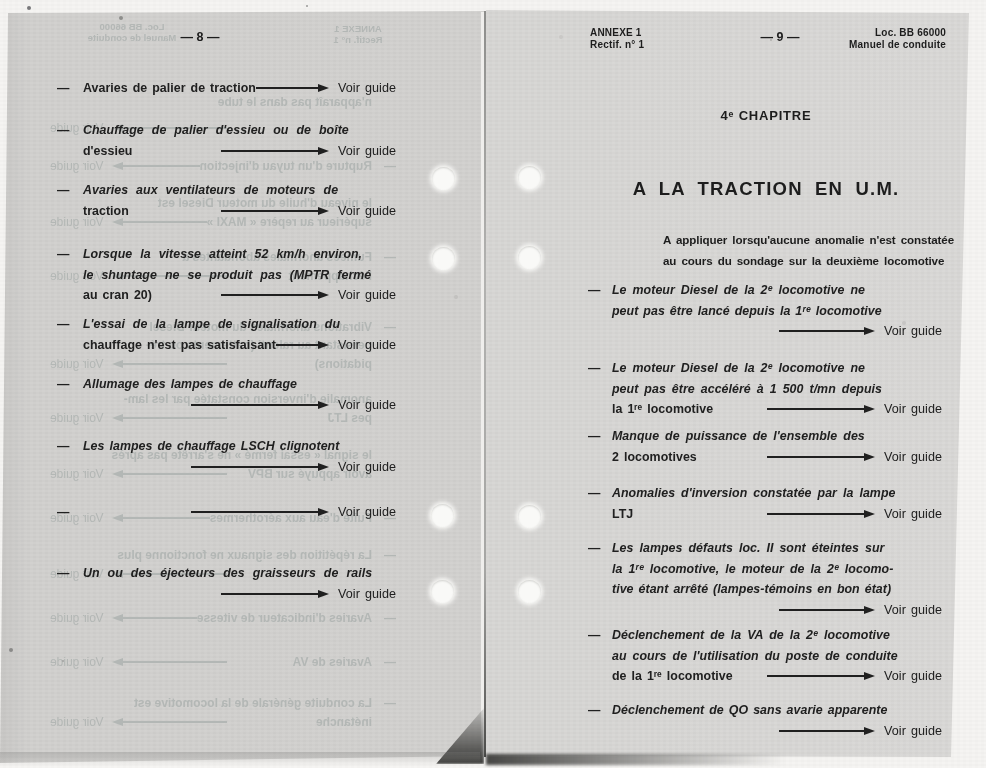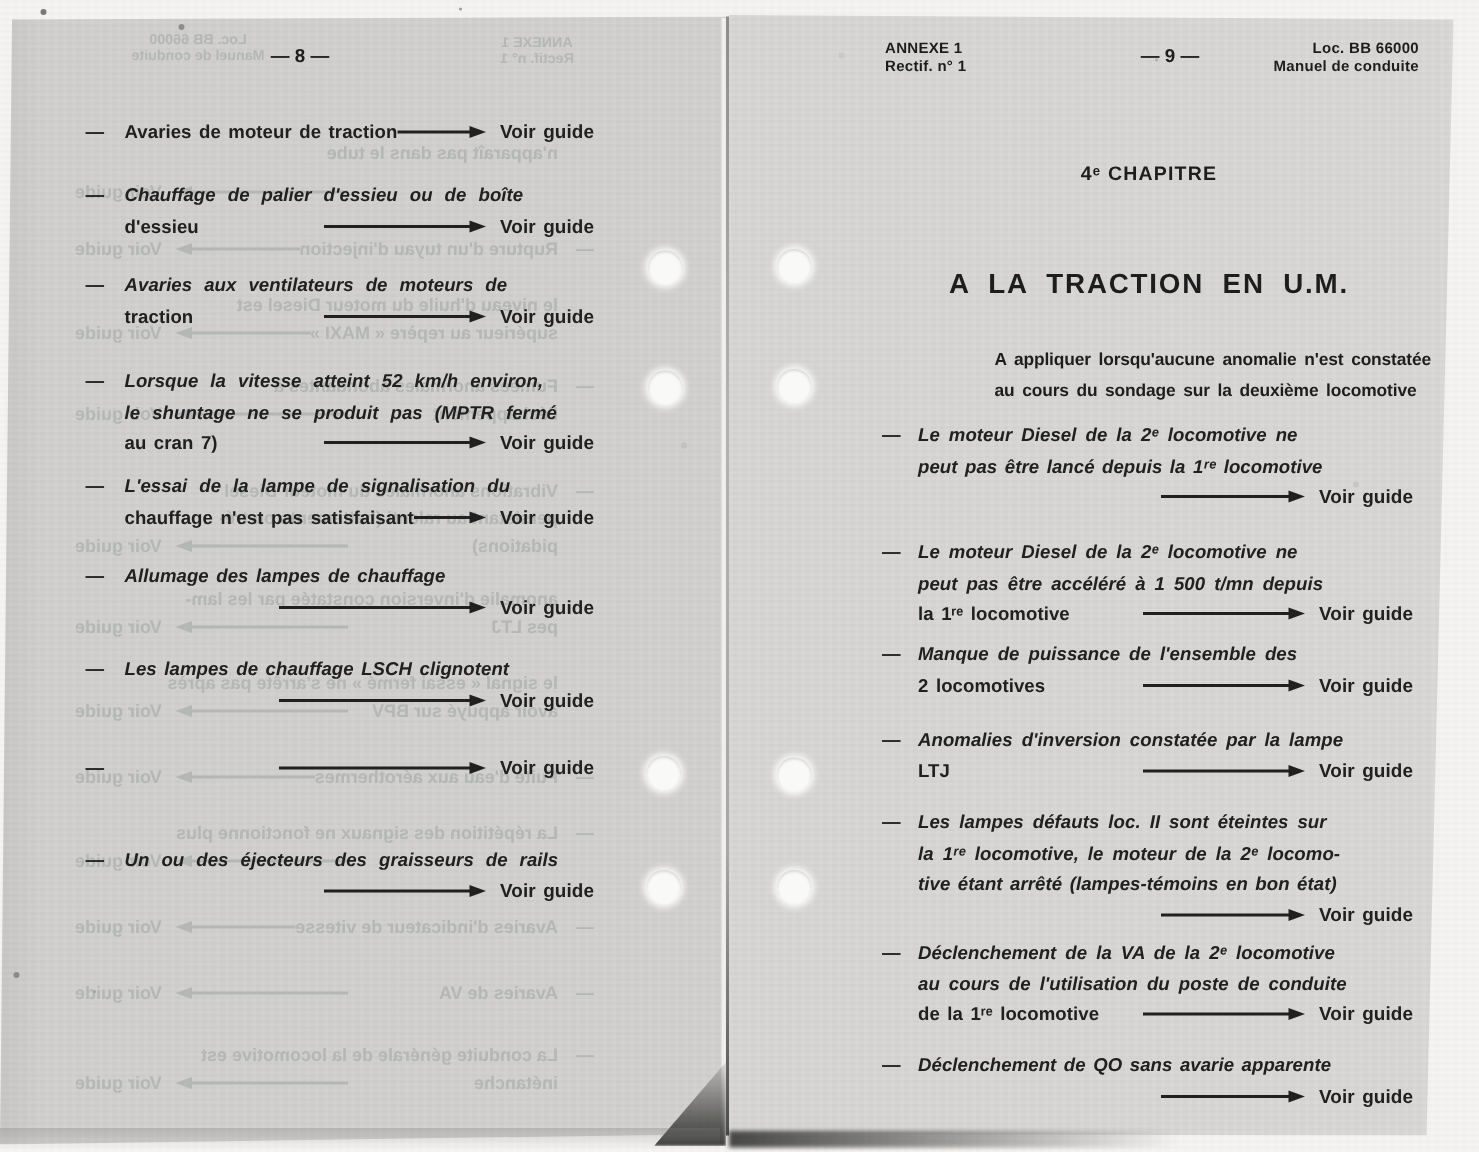--- a/index.html
+++ b/index.html
@@ -53,21 +53,21 @@
   .Litem{left:57px;width:339px;}
   .Ritem{left:588px;width:354px;}
   .item .dash{flex:0 0 26px;}
   .Ritem .dash{flex:0 0 24px;}
   .item .body{flex:1;min-width:0;}
   .line{white-space:nowrap;font-style:italic;}
   .jline{word-spacing:4.5px;}
   .Ritem .jline{word-spacing:2.5px;}
   .lastline{display:flex;align-items:center;height:20.5px;}
   .ltext{white-space:nowrap;}
-  .voir{font-weight:700;white-space:nowrap;font-size:12.6px;}
+  .voir{font-weight:400;white-space:nowrap;font-size:12.6px;}
   .arrow{display:flex;align-items:center;flex:0 1 108px;min-width:26px;margin:0 9px 0 auto;height:20.5px;}
   .arrow .shaft{flex:1;height:2.4px;background:currentColor;}
   .arrow .head{width:0;height:0;border-top:4.6px solid transparent;border-bottom:4.6px solid transparent;
     border-left:11px solid currentColor;margin-left:-1px;}
   .arrow-row .arrow{flex:0 1 138px;}
   .Ritem .arrow-row .arrow{flex:0 1 96px;}
 
   
   .ghost{position:absolute;left:50px;width:346px;transform:scaleX(-1);color:#b3b7b5;
     font-weight:700;font-size:12px;line-height:18px;display:flex;align-items:center;
@@ -258,21 +258,21 @@
           <div class="head"></div>
         </div>
         <b class="voir">Voir guide</b>
       </div>
     </div>
   <div id="leftItems">
       <div class="item Litem" style="top: 78px;">
         <div class="dash">—</div>
         <div class="body">
           <div class="lastline">
-            <div class="ltext">Avaries de moteur de traction</div>
+            <div class="ltext">Avaries de palier de traction</div>
             <div class="arrow">
               <div class="shaft"></div>
               <div class="head"></div>
             </div>
             <b class="voir">Voir guide</b>
           </div>
         </div>
       </div>
       <div class="item Litem" style="top: 120px;">
         <div class="dash">—</div>
@@ -301,21 +301,21 @@
             <b class="voir">Voir guide</b>
           </div>
         </div>
       </div>
       <div class="item Litem" style="top: 244px;">
         <div class="dash">—</div>
         <div class="body">
           <div class="line jline">Lorsque la vitesse atteint 52 km/h environ,</div>
           <div class="line jline">le shuntage ne se produit pas (MPTR fermé</div>
           <div class="lastline">
-            <div class="ltext">au cran 7)</div>
+            <div class="ltext">au cran 20)</div>
             <div class="arrow">
               <div class="shaft"></div>
               <div class="head"></div>
             </div>
             <b class="voir">Voir guide</b>
           </div>
         </div>
       </div>
       <div class="item Litem" style="top: 314px;">
         <div class="dash">—</div>

